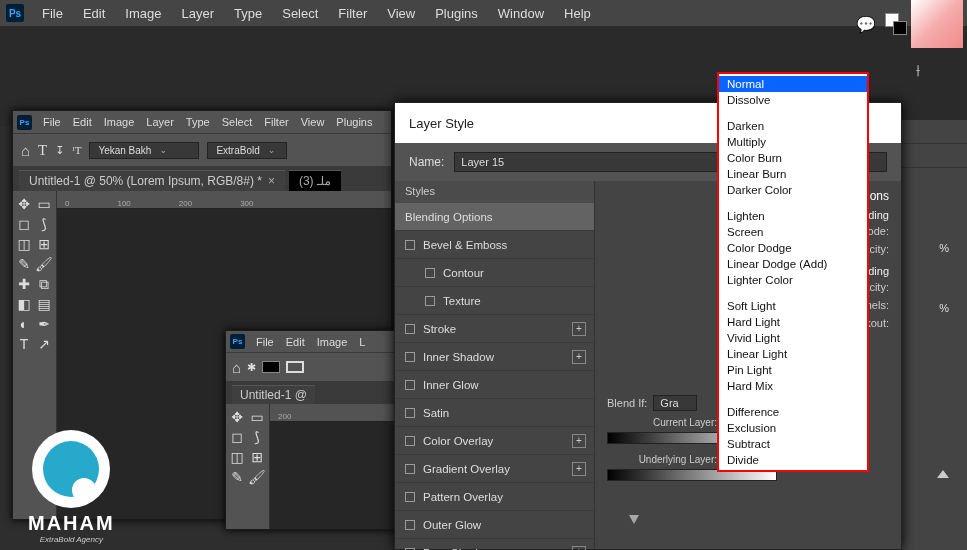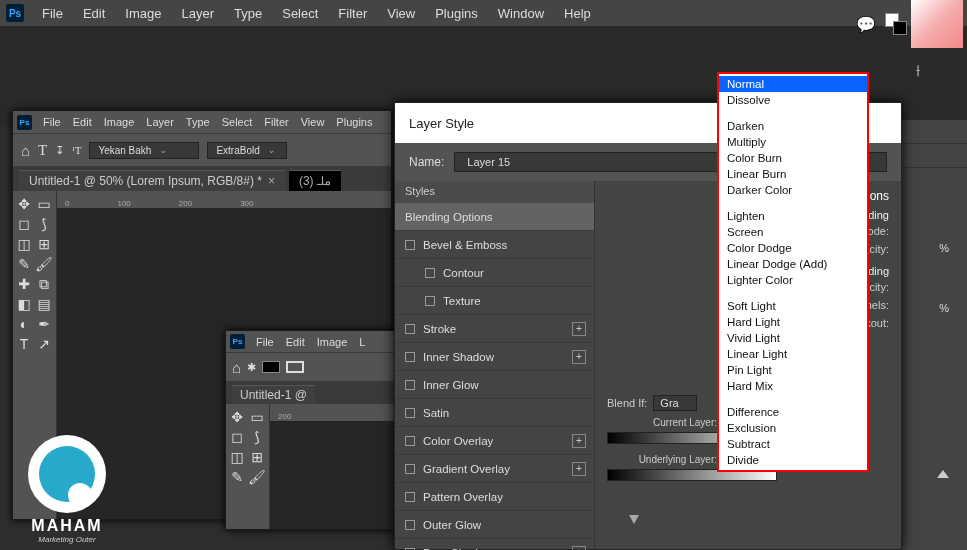--- a/index.html
+++ b/index.html
@@ -33,26 +33,26 @@
 .nested-app-2 { position:absolute; top:330px; left:225px; width:175px; height:200px; background:#535353; border:1px solid #1a1a1a; box-shadow:0 0 8px #000;}
 .nested-app-2 .nested-menubar{height:21px;}
 .nested-app-2 .options-bar{height:30px; gap:6px; padding:0 6px;}
 .nested-app-2 .tabs-row{height:22px;}
 .nested-app-2 .tab{padding:2px 8px;}
 .nested-app-2 .body-row{height:calc(100% - 73px);}
 .logo { position:absolute; bottom:6px; left:28px; text-align:center; color:#fff; }
 .logo .circle { width:78px; height:78px; border-radius:50%; background:#fff; position:relative; margin:0 auto 4px;}
 .logo .circle::before{content:""; position:absolute; width:56px; height:56px; border-radius:50%; background:#27a9cc; top:11px; left:11px;}
 .logo .circle::after{content:""; position:absolute; width:24px; height:24px; border-radius:50%; background:#fff; bottom:6px; right:14px;}
-.logo .brand { font-size:16px; font-weight:700; letter-spacing:2px;}
+.logo .brand { font-size:20px; font-weight:700; letter-spacing:2px;}
 .logo .tag { font-size:8px; font-style:italic; color:#ccc;}
 .dialog { position:absolute; top:102px; left:394px; width:508px; height:448px; background:#444; border:1px solid #222; box-shadow:0 0 12px #000; color:#ddd; font-size:12px;}
 .dialog-header { height:40px; background:#fff; color:#222; display:flex; align-items:center; padding:0 14px; font-size:13px;}
 .dialog-name-row { height:38px; display:flex; align-items:center; gap:10px; padding:0 14px; background:#535353;}
-.dialog-name-row input { flex:1; height:20px; background:#383838; color:#ddd; border:1px solid #222; padding:0 12px; font-size:11px;}
+.dialog-name-row input { flex:1; height:20px; background:#383838; color:#ddd; border:1px solid #222; padding:0 6px; font-size:11px;}
 .dialog-body { display:flex; height:calc(100% - 78px);}
 .styles-col { width:200px; background:#444; border-right:1px solid #333;}
 .styles-col .hdr { height:22px; background:#4b4b4b; padding:4px 10px; font-size:11px; color:#ccc;}
 .style-row { height:28px; display:flex; align-items:center; padding:0 10px; gap:8px; font-size:11.5px; color:#ddd; border-bottom:1px solid #3b3b3b; position:relative;}
 .style-row.active { background:#636363;}
 .style-row.sub { padding-left:30px;}
 .style-row .chk { width:10px; height:10px; border:1px solid #999;}
 .style-row .plus { position:absolute; right:8px; width:14px; height:14px; border:1px solid #888; font-size:10px; line-height:12px; text-align:center; color:#ccc;}
 .blend-col { flex:1; background:#444; padding:8px 12px; font-size:11px; color:#ccc;}
 .blend-col .title { text-align:right; color:#fff; font-size:12px; margin-bottom:6px;}
@@ -210,21 +210,21 @@
       <div class="ruler-h">
           <span>200</span>
         </div>
     </div>
   </div>
 </div>
 
 <div class="logo">
   <div class="circle"></div>
   <div class="brand">MAHAM</div>
-  <div class="tag">Marketing Outer</div>
+  <div class="tag">ExtraBold Agency</div>
 </div>
 
 <div class="dialog">
   <div class="dialog-header">Layer Style</div>
   <div class="dialog-name-row">
     <span>Name:</span>
     <input type="text" value="Layer 15" style="">
   </div>
   <div class="dialog-body">
     <div class="styles-col">

